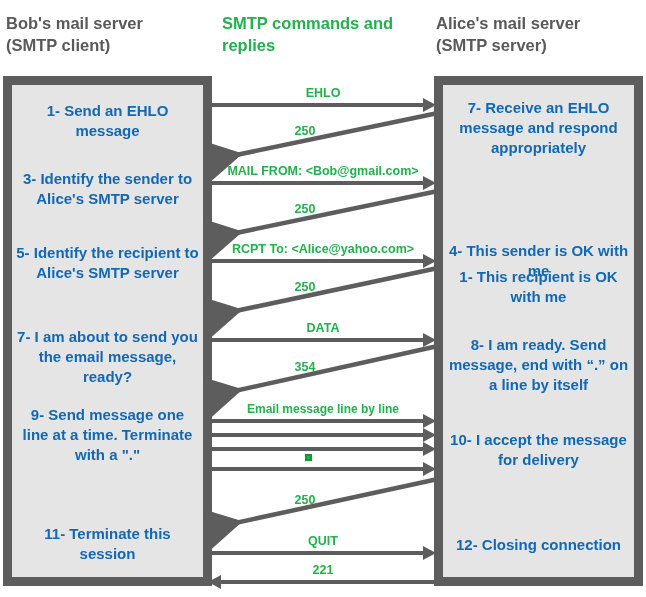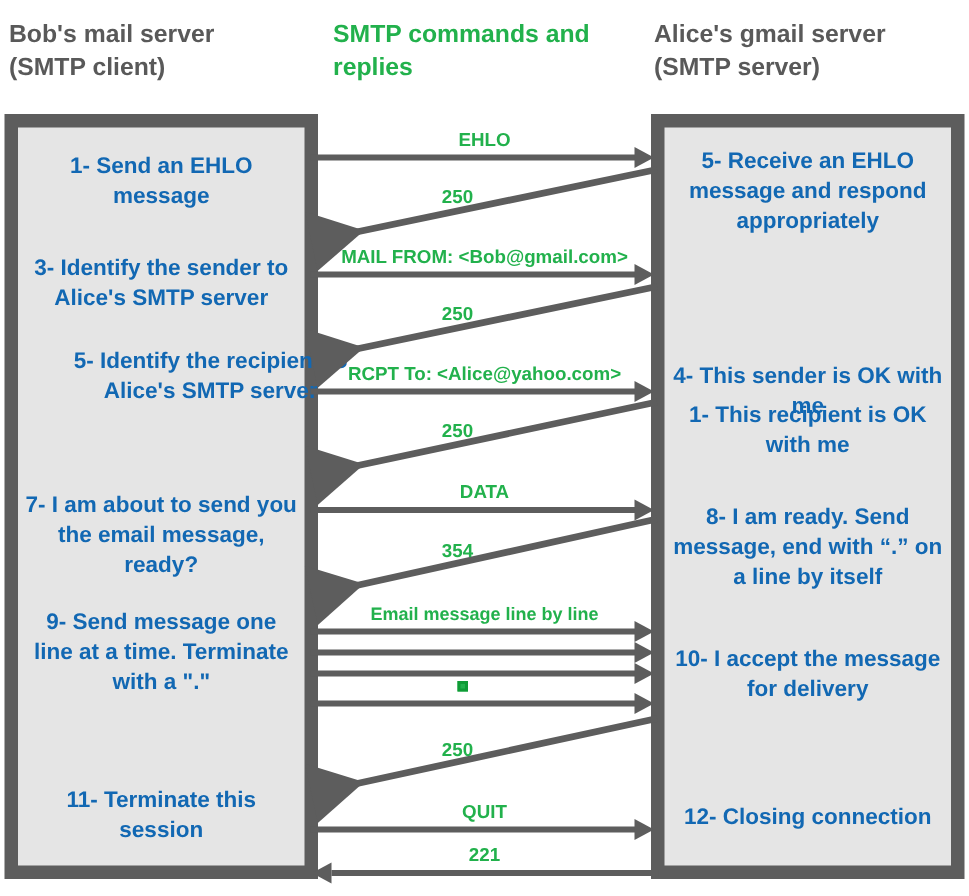--- a/index.html
+++ b/index.html
@@ -128,38 +128,38 @@
     <div>Bob's mail server</div>
     <div>(SMTP client)</div>
   </div>
 
   <div id="hdr-mid" class="col-header mid">
     <div>SMTP commands and</div>
     <div>replies</div>
   </div>
 
   <div id="hdr-right" class="col-header">
-    <div>Alice's gmail server</div>
+    <div>Alice's mail server</div>
     <div>(SMTP server)</div>
   </div>
 
   <div id="panel-left" class="panel">
     <div class="panel-inner">
       <div class="step" style="top:16px;">1- Send an EHLO message</div>
       <div class="step" style="top:84px;">3- Identify the sender to Alice's SMTP server</div>
-      <div class="step" style="top:146px;margin-left:33px;">5- Identify the recipient to Alice's SMTP server</div>
+      <div class="step" style="top:158px;">5- Identify the recipient to Alice's SMTP server</div>
       <div class="step" style="top:242px;">7- I am about to send you the email message, ready?</div>
       <div class="step" style="top:320px;">9- Send message one line at a time. Terminate with a "."</div>
       <div class="step" style="top:439px;">11- Terminate this session</div>
     </div>
   </div>
 
   <div id="panel-right" class="panel">
     <div class="panel-inner">
-      <div class="step" style="top:13px;">5- Receive an EHLO message and respond appropriately</div>
+      <div class="step" style="top:13px;">7- Receive an EHLO message and respond appropriately</div>
       <div class="step" style="top:108px;margin-top:48px;">4- This sender is OK with me</div>
       <div class="step" style="top:182px;">1- This recipient is OK with me</div>
       <div class="step" style="top:250px;">8-  I am ready. Send message, end with “.” on a line by itself</div>
       <div class="step" style="top:345px;">10-  I accept the message for delivery</div>
       <div class="step" style="top:450px;">12-  Closing connection</div>
     </div>
   </div>
 
   <div id="channel">
 

